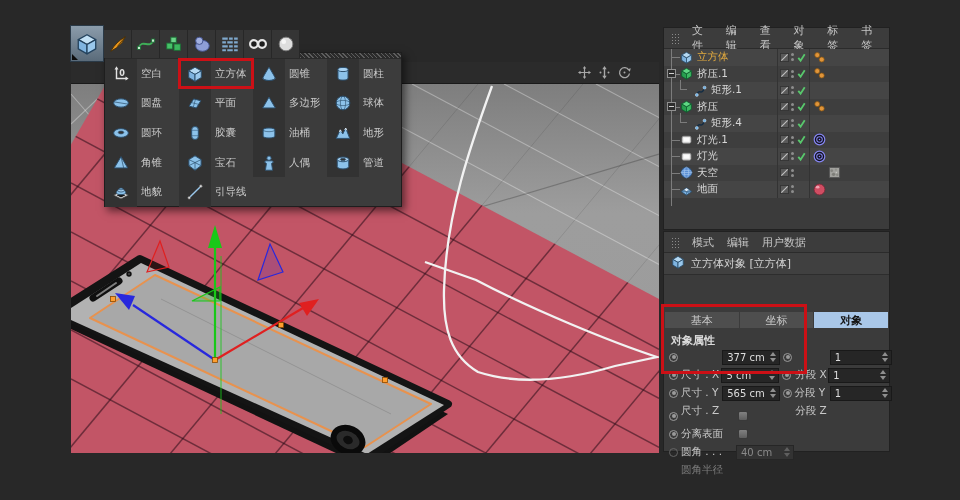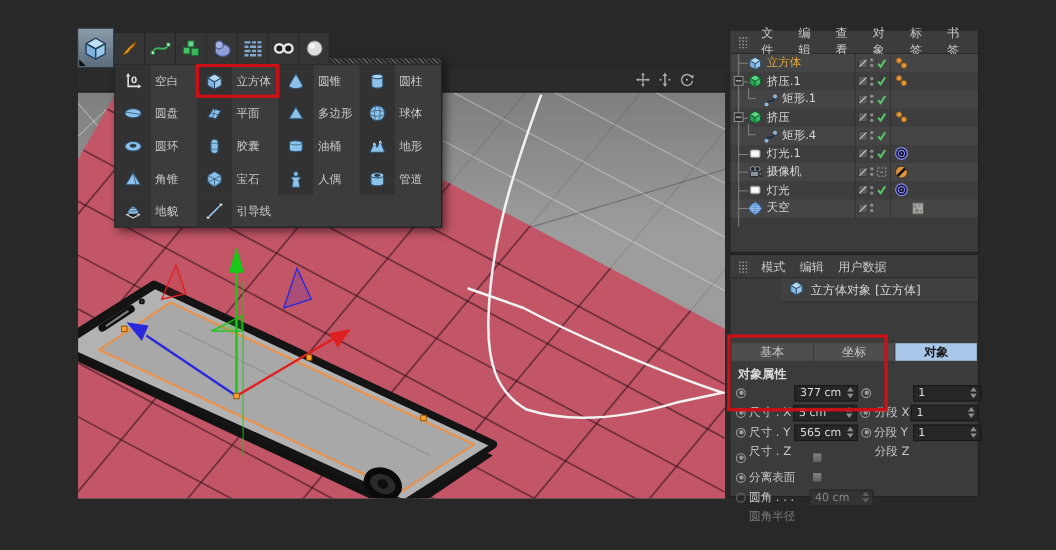--- a/index.html
+++ b/index.html
@@ -43,21 +43,21 @@
   .spine{position:absolute;left:7px;top:0;width:1px;height:157px;background:#7c7c7c;z-index:0;}
   .tick{position:absolute;top:50%;height:1px;background:#7c7c7c;}
   .xbox{position:absolute;left:3px;top:50%;margin-top:-5px;width:9px;height:9px;background:#2d2d2d;border:1px solid #909090;display:flex;align-items:center;justify-content:center;z-index:1;}
   .xbox i{display:block;width:5px;height:1px;background:#d0d0d0;}
   .lconn{position:absolute;left:16px;top:-2px;width:7px;height:10px;border-left:1px solid #7c7c7c;border-bottom:1px solid #7c7c7c;}
   .otog{width:33px;height:100%;display:flex;align-items:center;gap:2px;border-left:1px solid #333;border-right:1px solid #333;padding-left:2px;flex:none;}
   .vdots{display:flex;flex-direction:column;gap:2px;}
   .vdots i{width:3px;height:3px;border-radius:50%;background:#8d8d8d;display:block;}
   .otags{flex:1;display:flex;align-items:center;gap:2px;padding-left:3px;}
 
-  .amtitle{height:22px;display:flex;align-items:center;gap:6px;padding:0 7px;border-bottom:1px solid #2d2d2d;background:#404040;margin-left:46px;}
+  .amtitle{height:22px;display:flex;align-items:center;gap:6px;padding:0 7px;border-bottom:1px solid #2d2d2d;background:#404040;}
   .amtitle span{font-size:11px;color:#d4d4d4;}
   #am-tabs{display:flex;gap:1px;padding:2px 1px;height:20px;margin-top:35px;}
   .tab{flex:1;background:#4e4e4e;color:#c9c9c9;font-size:11px;display:flex;align-items:center;justify-content:center;}
   .tab.active{background:#a9c7e8;color:#161616;font-weight:bold;}
   .amsec{font-size:11px;color:#dadada;font-weight:bold;padding:3px 7px 1px;height:16px;}
   #am-rows{padding:2px 0 0 5px;}
   .prow{display:flex;align-items:center;height:18px;gap:3px;}
   .pc{width:9px;height:9px;border:1.3px solid #9a9a9a;border-radius:50%;position:relative;flex:none;}
   .pc::after{content:'';position:absolute;inset:1.5px;border-radius:50%;background:#9a9a9a;}
   .pc.dim{border-color:#646464;}
@@ -805,95 +805,92 @@
               <use href="#tg-target" xlink:href="#tg-target"></use>
             </svg>
           </div>
         </div>
         <div class="orow">
           <div class="oname">
             <span class="cz" style="position: relative; height: 100%; flex: 0 0 auto; width: 16px;">
               <div class="tick" style="left: 7px; width: 9px;"></div>
             </span>
             <svg width="13" height="13">
-              <use href="#ob-camera" xlink:href="#ob-camera"></use>
-            </svg>
-            <span class="onm">摄像机</span>
+              <use href="#ob-light" xlink:href="#ob-light"></use>
+            </svg>
+            <span class="onm">灯光</span>
           </div>
           <div class="otog">
             <svg width="9" height="9">
               <use href="#sq-slash" xlink:href="#sq-slash"></use>
             </svg>
             <span class="vdots">
               <i></i>
               <i></i>
             </span>
             <svg width="11" height="11">
-              <use href="#st-cam" xlink:href="#st-cam"></use>
+              <use href="#st-check" xlink:href="#st-check"></use>
             </svg>
           </div>
           <div class="otags">
             <svg width="13" height="13">
-              <use href="#tg-slash" xlink:href="#tg-slash"></use>
+              <use href="#tg-target" xlink:href="#tg-target"></use>
             </svg>
           </div>
         </div>
         <div class="orow">
           <div class="oname">
             <span class="cz" style="position: relative; height: 100%; flex: 0 0 auto; width: 16px;">
               <div class="tick" style="left: 7px; width: 9px;"></div>
             </span>
             <svg width="13" height="13">
-              <use href="#ob-light" xlink:href="#ob-light"></use>
-            </svg>
-            <span class="onm">灯光</span>
+              <use href="#ob-sky" xlink:href="#ob-sky"></use>
+            </svg>
+            <span class="onm">天空</span>
           </div>
           <div class="otog">
             <svg width="9" height="9">
               <use href="#sq-slash" xlink:href="#sq-slash"></use>
             </svg>
             <span class="vdots">
               <i></i>
               <i></i>
             </span>
-            <svg width="11" height="11">
-              <use href="#st-check" xlink:href="#st-check"></use>
-            </svg>
           </div>
           <div class="otags">
             <svg width="13" height="13">
-              <use href="#tg-target" xlink:href="#tg-target"></use>
+              <use href="#tg-compositing" xlink:href="#tg-compositing"></use>
+            </svg>
+            <svg width="13" height="13">
+              <use href="#tg-texture" xlink:href="#tg-texture"></use>
             </svg>
           </div>
         </div>
         <div class="orow">
           <div class="oname">
             <span class="cz" style="position: relative; height: 100%; flex: 0 0 auto; width: 16px;">
               <div class="tick" style="left: 7px; width: 9px;"></div>
             </span>
             <svg width="13" height="13">
-              <use href="#ob-sky" xlink:href="#ob-sky"></use>
-            </svg>
-            <span class="onm">天空</span>
+              <use href="#ob-floor" xlink:href="#ob-floor"></use>
+            </svg>
+            <span class="onm">地面</span>
           </div>
           <div class="otog">
             <svg width="9" height="9">
               <use href="#sq-slash" xlink:href="#sq-slash"></use>
             </svg>
             <span class="vdots">
               <i></i>
               <i></i>
             </span>
           </div>
           <div class="otags">
             <svg width="13" height="13">
-              <use href="#tg-compositing" xlink:href="#tg-compositing"></use>
-            </svg>
-            <svg width="13" height="13">
-              <use href="#tg-texture" xlink:href="#tg-texture"></use>
+              <use href="#tg-material" xlink:href="#tg-material"></use>
             </svg>
           </div>
         </div>
       </div>
   </div>
 
   <div id="am-panel" class="rpanel">
     <div class="pmenu" id="am-menu">
         <div class="grip"></div>
         <span class="mitem">模式</span>

